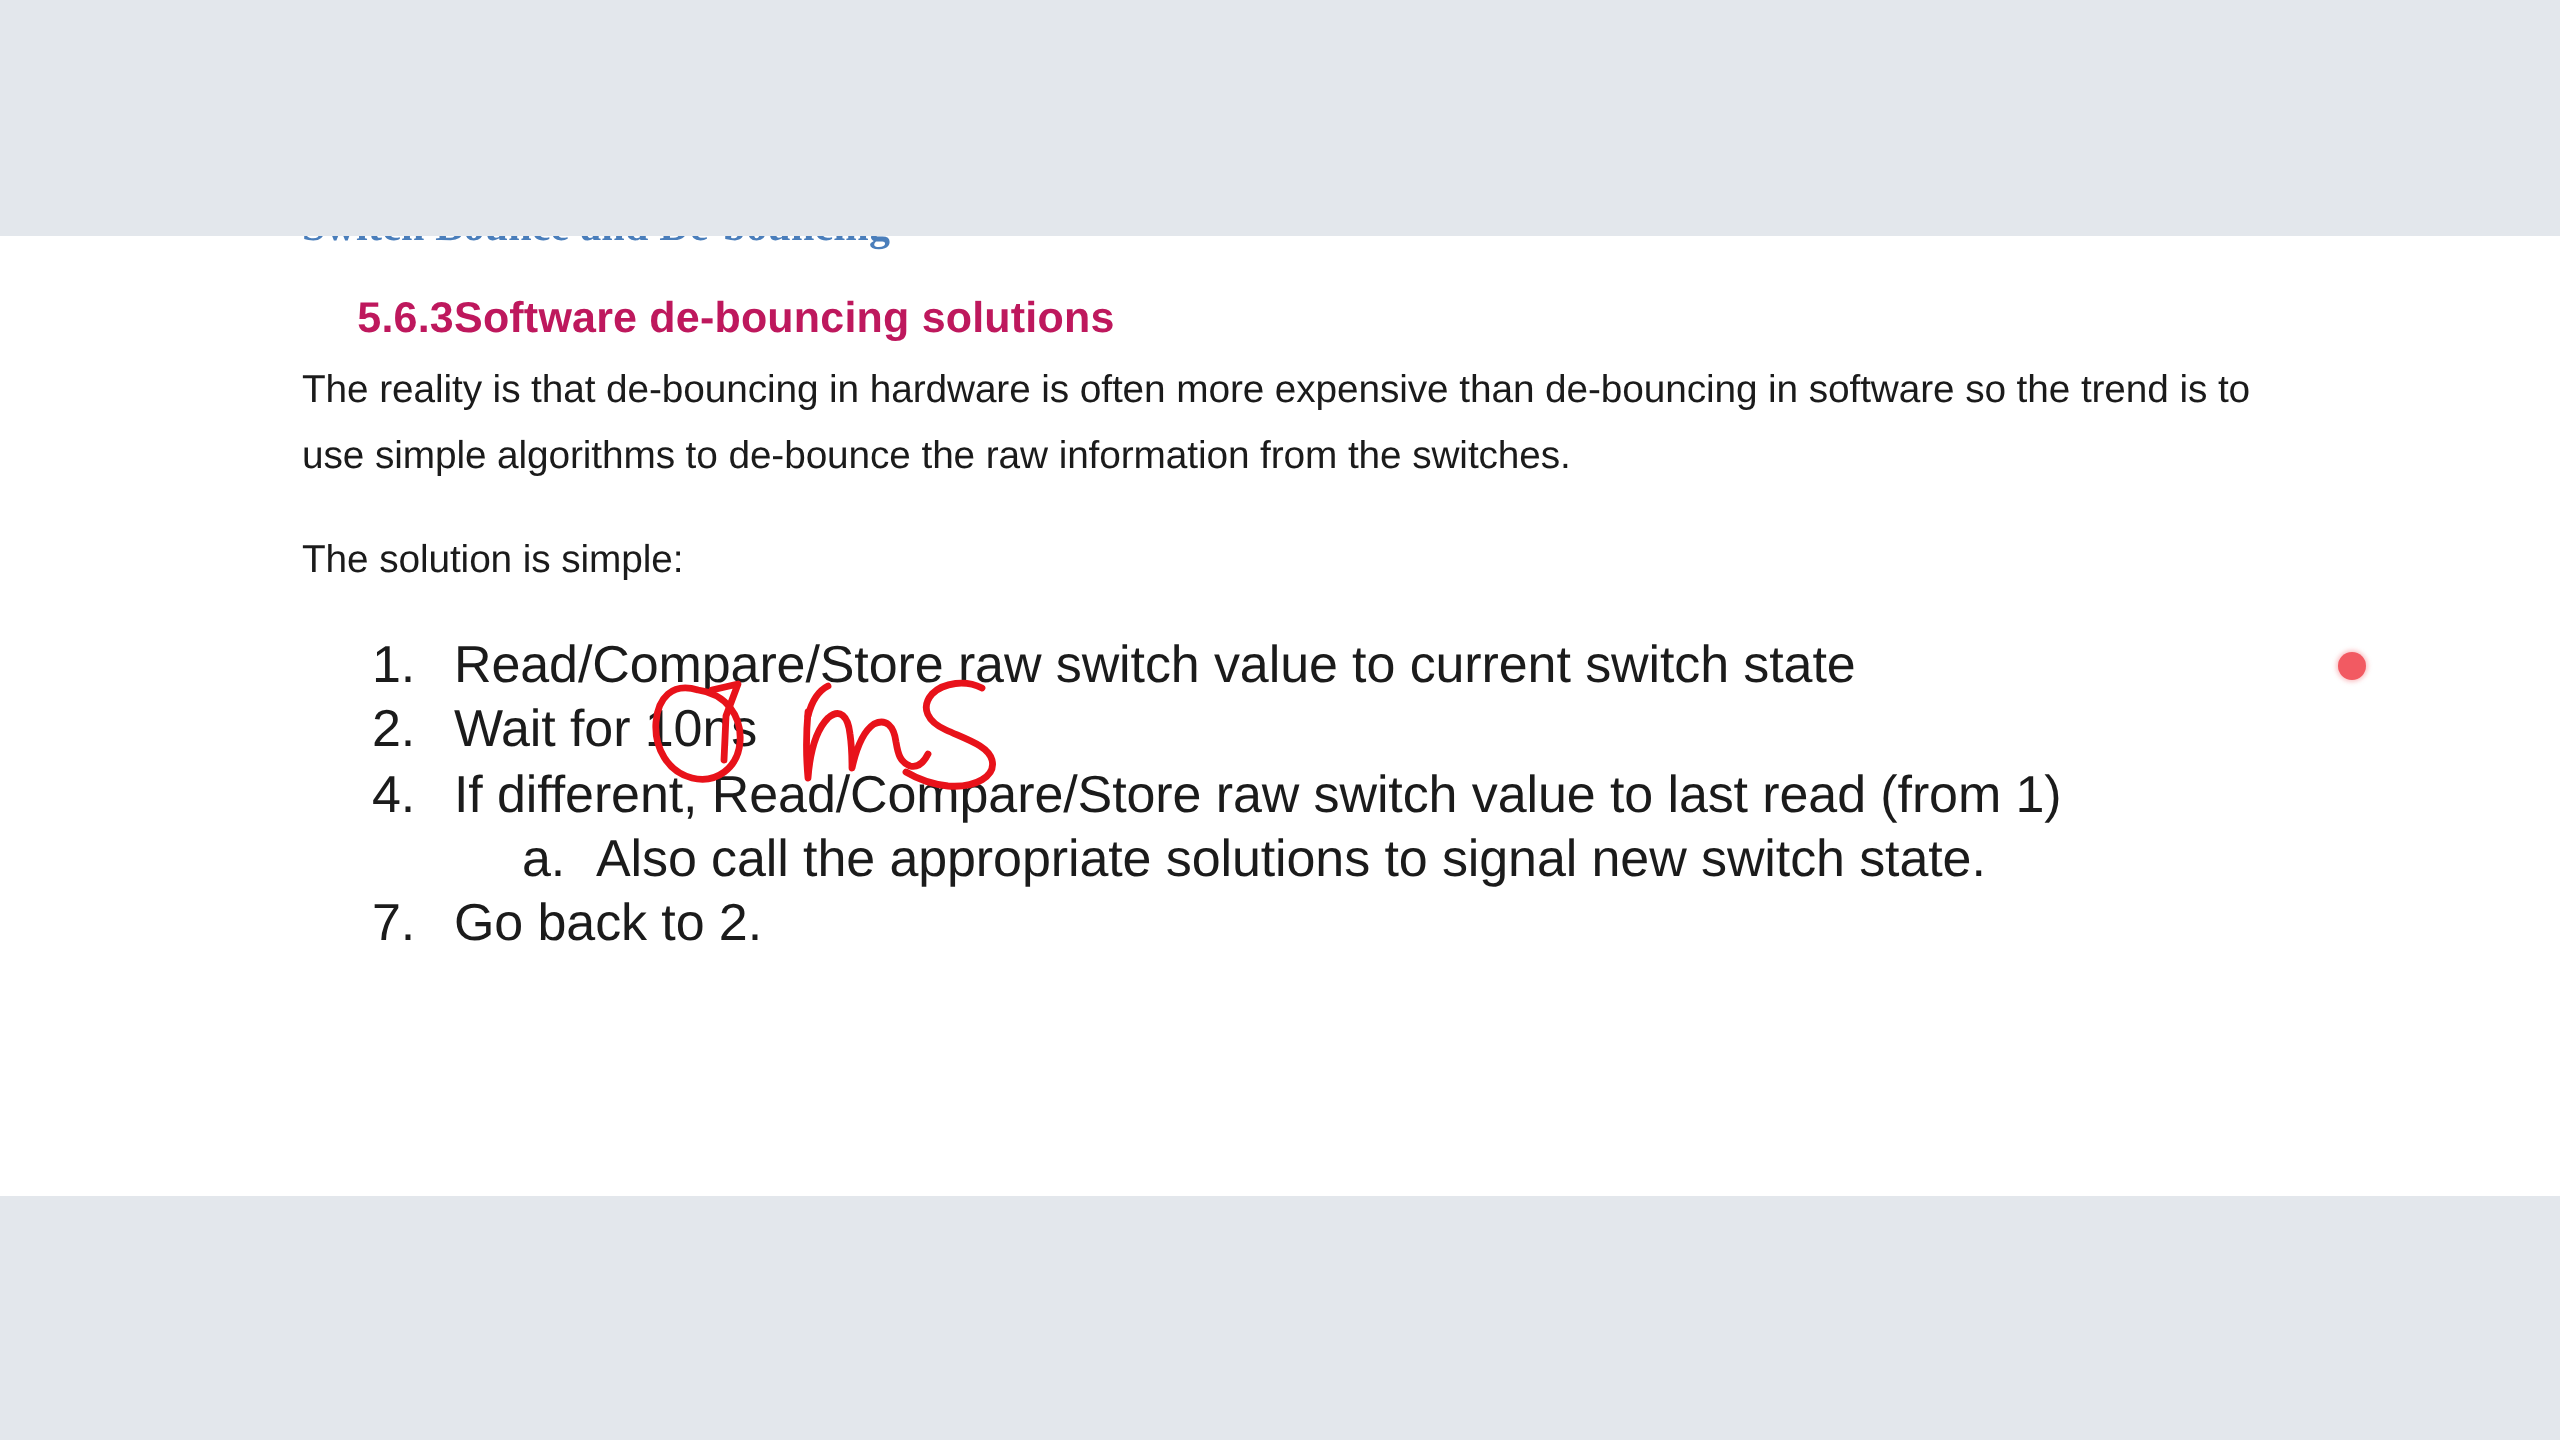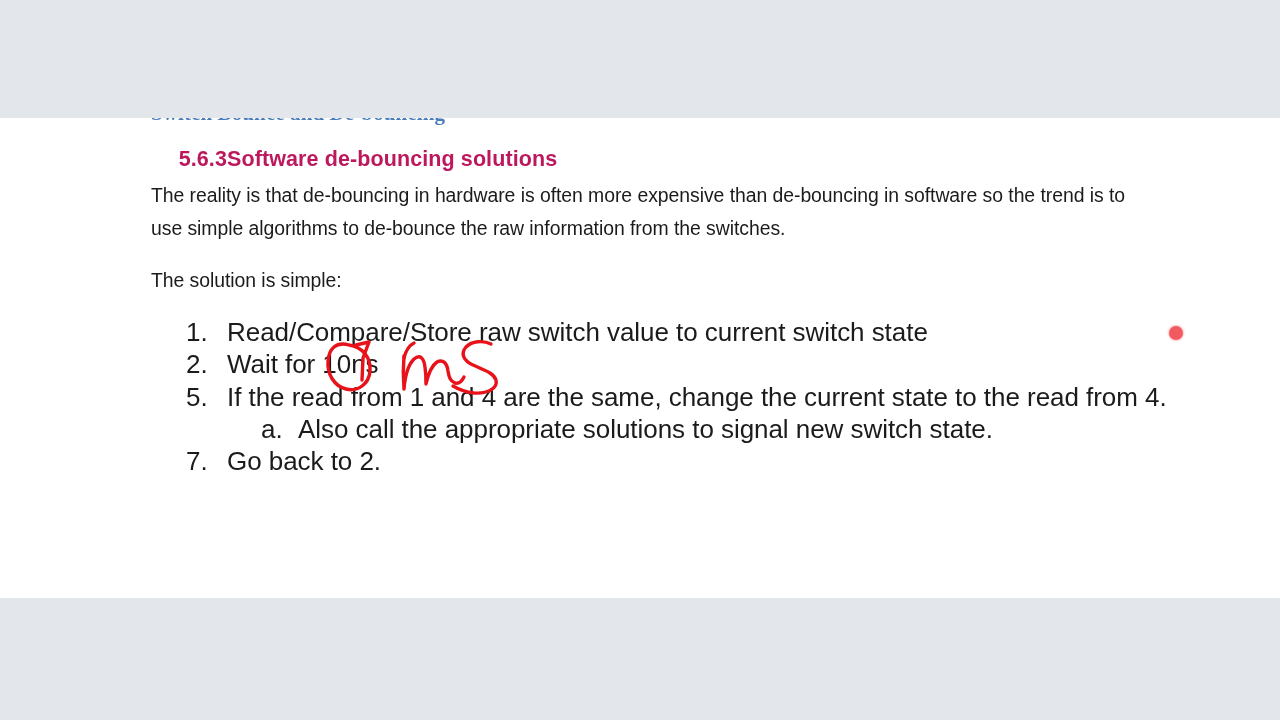--- a/index.html
+++ b/index.html
@@ -170,21 +170,21 @@
     <div class="para" id="para-intro">The reality is that de-bouncing in hardware is often more expensive than de-bouncing in software so the trend is to use simple algorithms to de-bounce the raw information from the switches.</div>
 
     <div id="steps">
       <div class="step">
         <span class="marker">1.</span><span>Read/Compare/Store raw switch value to current switch state</span>
       </div>
       <div class="step">
         <span class="marker">2.</span><span>Wait for 10ns</span>
       </div>
       <div class="step">
-        <span class="marker">5.</span><span>If the read from 1 and 4 are the same, change the current state to the read from 4.</span>
+        <span class="marker">4.</span><span>If different, Read/Compare/Store raw switch value to last read (from 1)</span>
       </div>
       <div class="step sub">
         <span class="marker">a.</span><span>Also call the appropriate solutions to signal new switch state.</span>
       </div>
       <div class="step">
         <span class="marker">7.</span><span>Go back to 2.</span>
       </div>
     </div>
 
     <svg id="ink" viewBox="0 0 1280 480">

